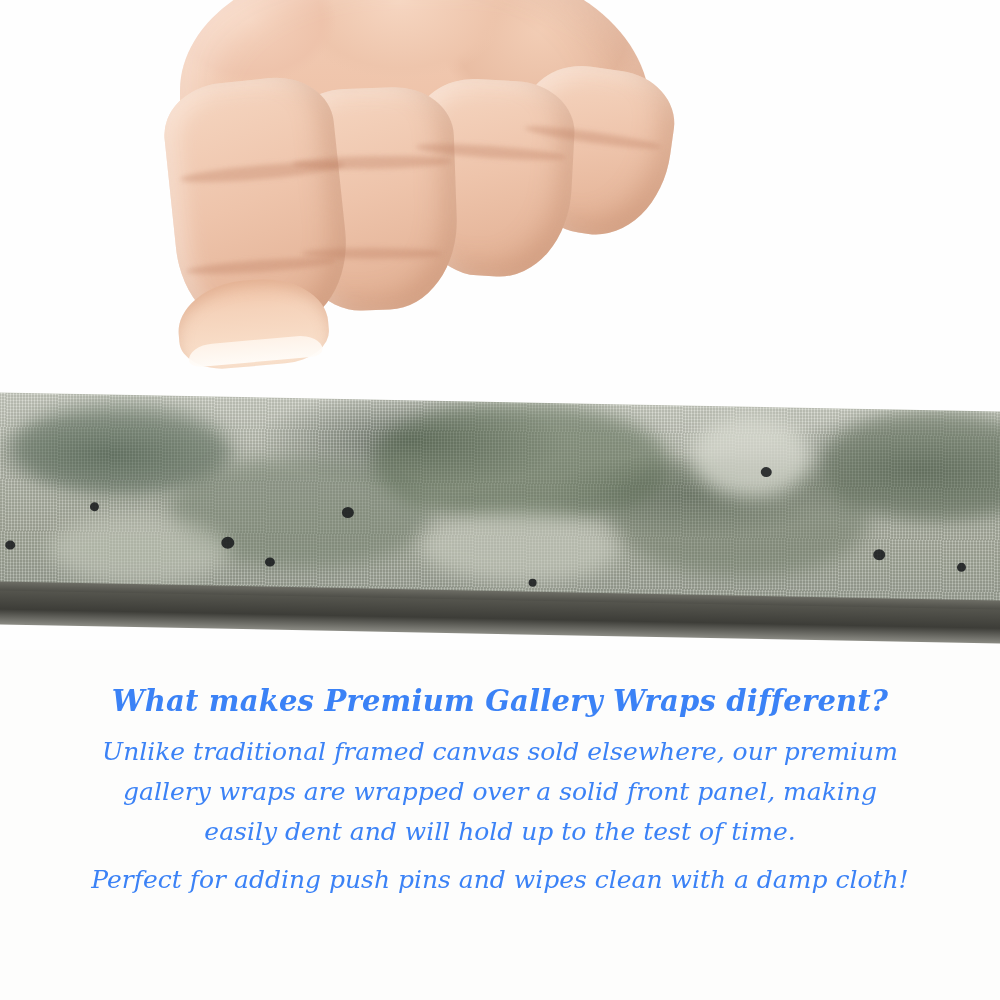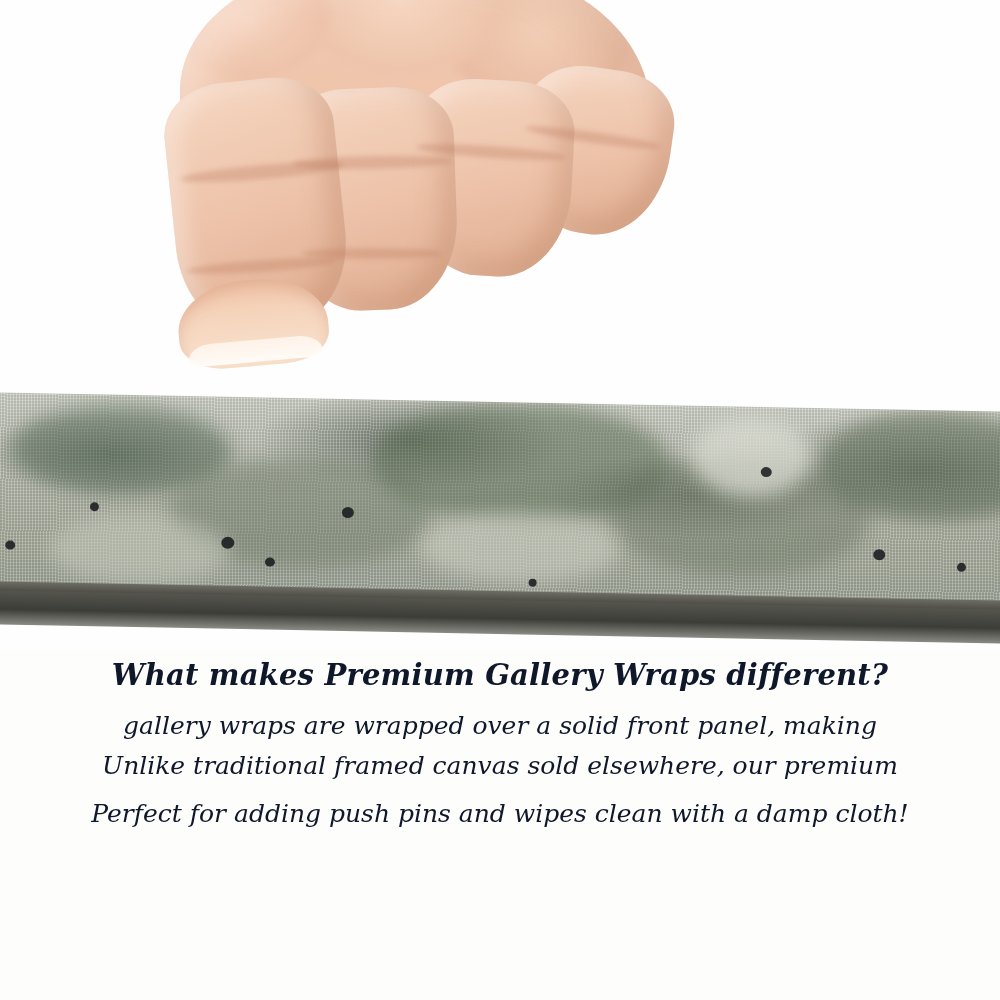--- a/index.html
+++ b/index.html
@@ -152,24 +152,24 @@
     width: 1020px;
     height: 34px;
     background: linear-gradient(180deg, #55554e 0%, #3d3d38 55%, #8b8b84 100%);
     transform: rotate(1.1deg);
   }
 
   
   .caption {
     position: absolute;
     left: 0;
-    top: 658px;
+    top: 684px;
     width: 1000px;
     text-align: center;
-    color: #0f172a;
+    color: #3b82f6;
     font-family: "DejaVu Serif", serif;
     font-style: italic;
   }
   .caption-title {
     font-size: 29px;
     font-weight: 700;
     letter-spacing: 0.2px;
     margin-bottom: 14px;
   }
   .caption-line {
@@ -226,18 +226,19 @@
       <div class="spot" style="left:16px; top:148px; width:10px; height:9px;"></div>
 
       <div class="strip-shadow"></div>
     </div>
 
     <div class="strip-bottom"></div>
   </div>
 
   <div class="caption">
     <div class="caption-title">What makes Premium Gallery Wraps different?</div>
+    <div class="caption-line">Unlike traditional framed canvas sold elsewhere, our premium</div>
     <div class="caption-line">gallery wraps are wrapped over a solid front panel, making</div>
-    <div class="caption-line">Unlike traditional framed canvas sold elsewhere, our premium</div>
+    <div class="caption-line">easily dent and will hold up to the test of time.</div>
     <div class="caption-line caption-last">Perfect for adding push pins and wipes clean with a damp cloth!</div>
   </div>
 
 </div>
 
 </body></html>

